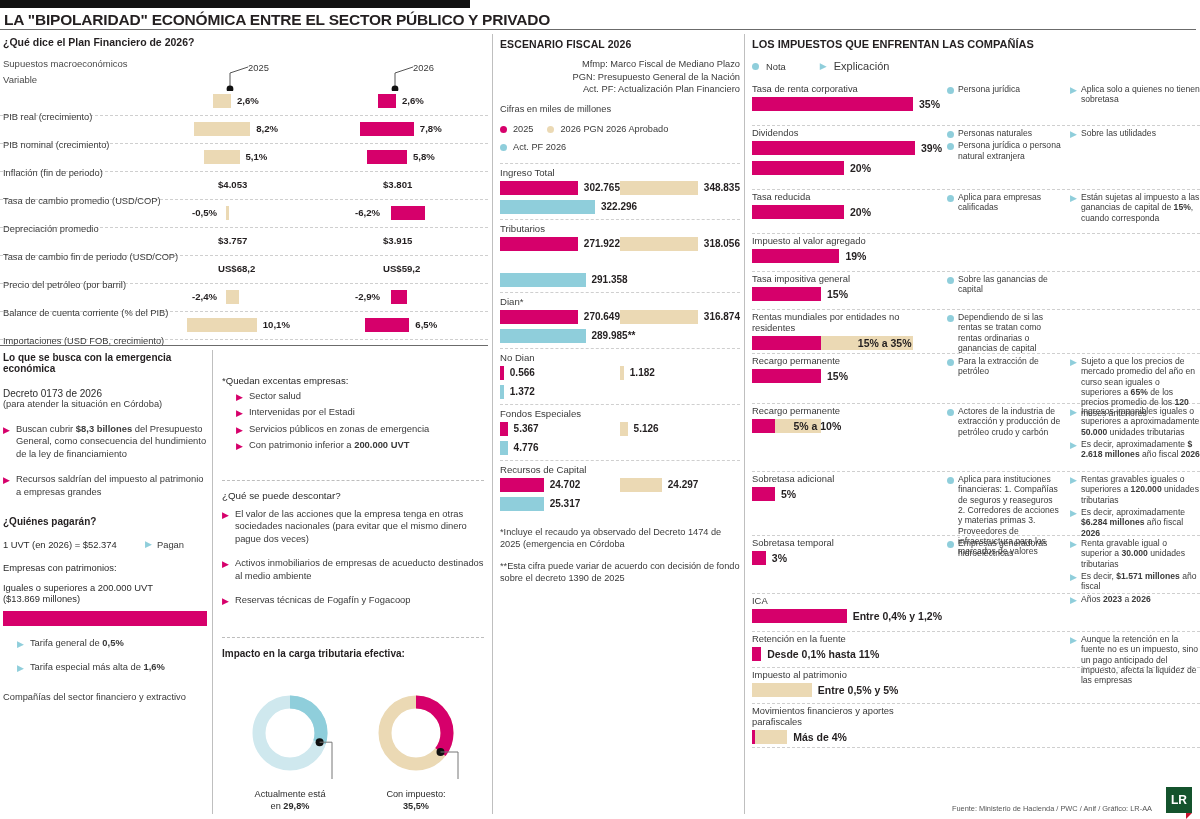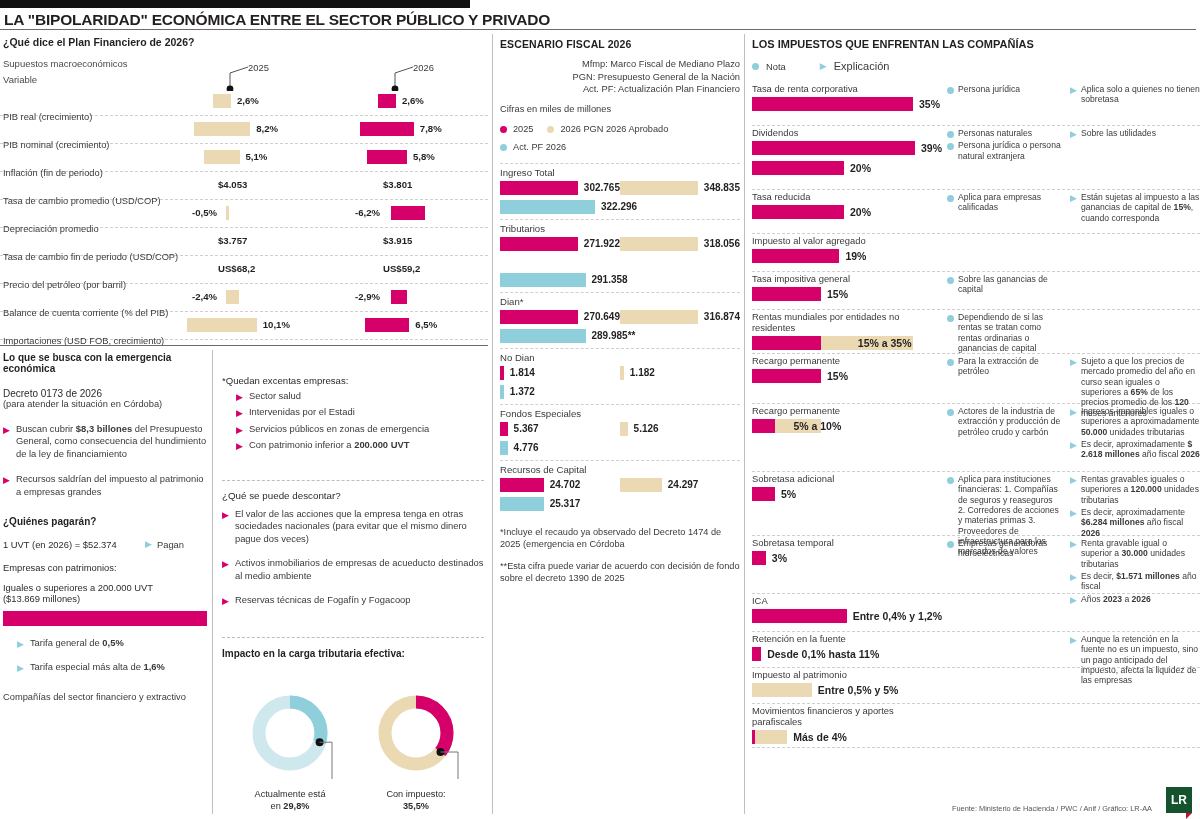--- a/index.html
+++ b/index.html
@@ -329,21 +329,21 @@
         <div class="frow" style="margin-top:3px">
           <span class="bar tea" style="width:85.5px"></span>
           <span class="fval">289.985**</span>
         </div>
       </div>
       <div class="fgroup">
         <div class="fname">No Dian</div>
         <div style="display:flex;align-items:center">
           <div class="frow" style="width:120px">
             <span class="bar" style="width:3.8px"></span>
-            <span class="fval">1.814</span>
+            <span class="fval">0.566</span>
           </div>
           <div class="frow" style="width:120px">
             <span class="bar bei" style="width:3.8px"></span>
             <span class="fval">1.182</span>
           </div>
         </div>
         <div class="frow" style="margin-top:3px">
           <span class="bar tea" style="width:3.8px"></span>
           <span class="fval">1.372</span>
         </div>

